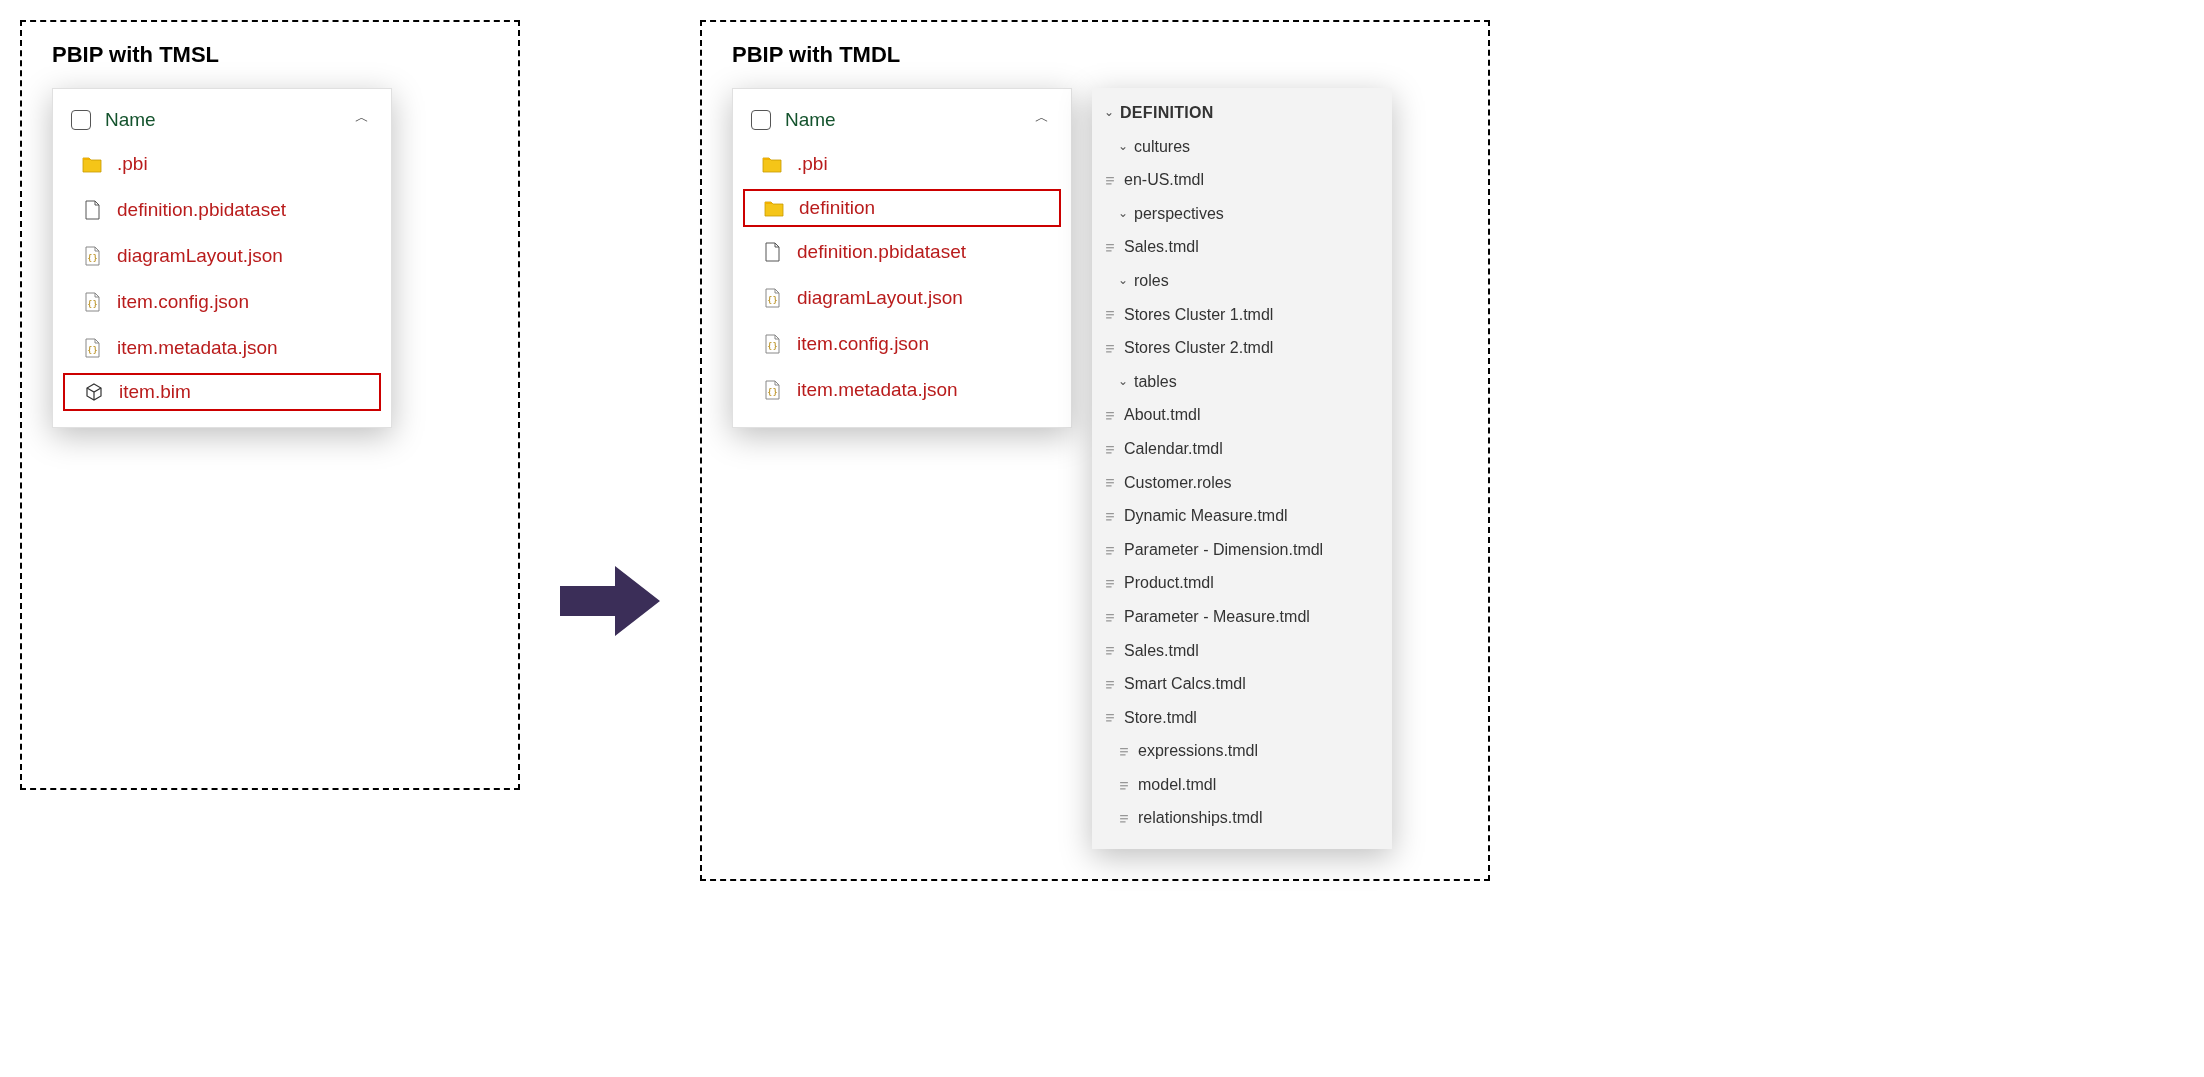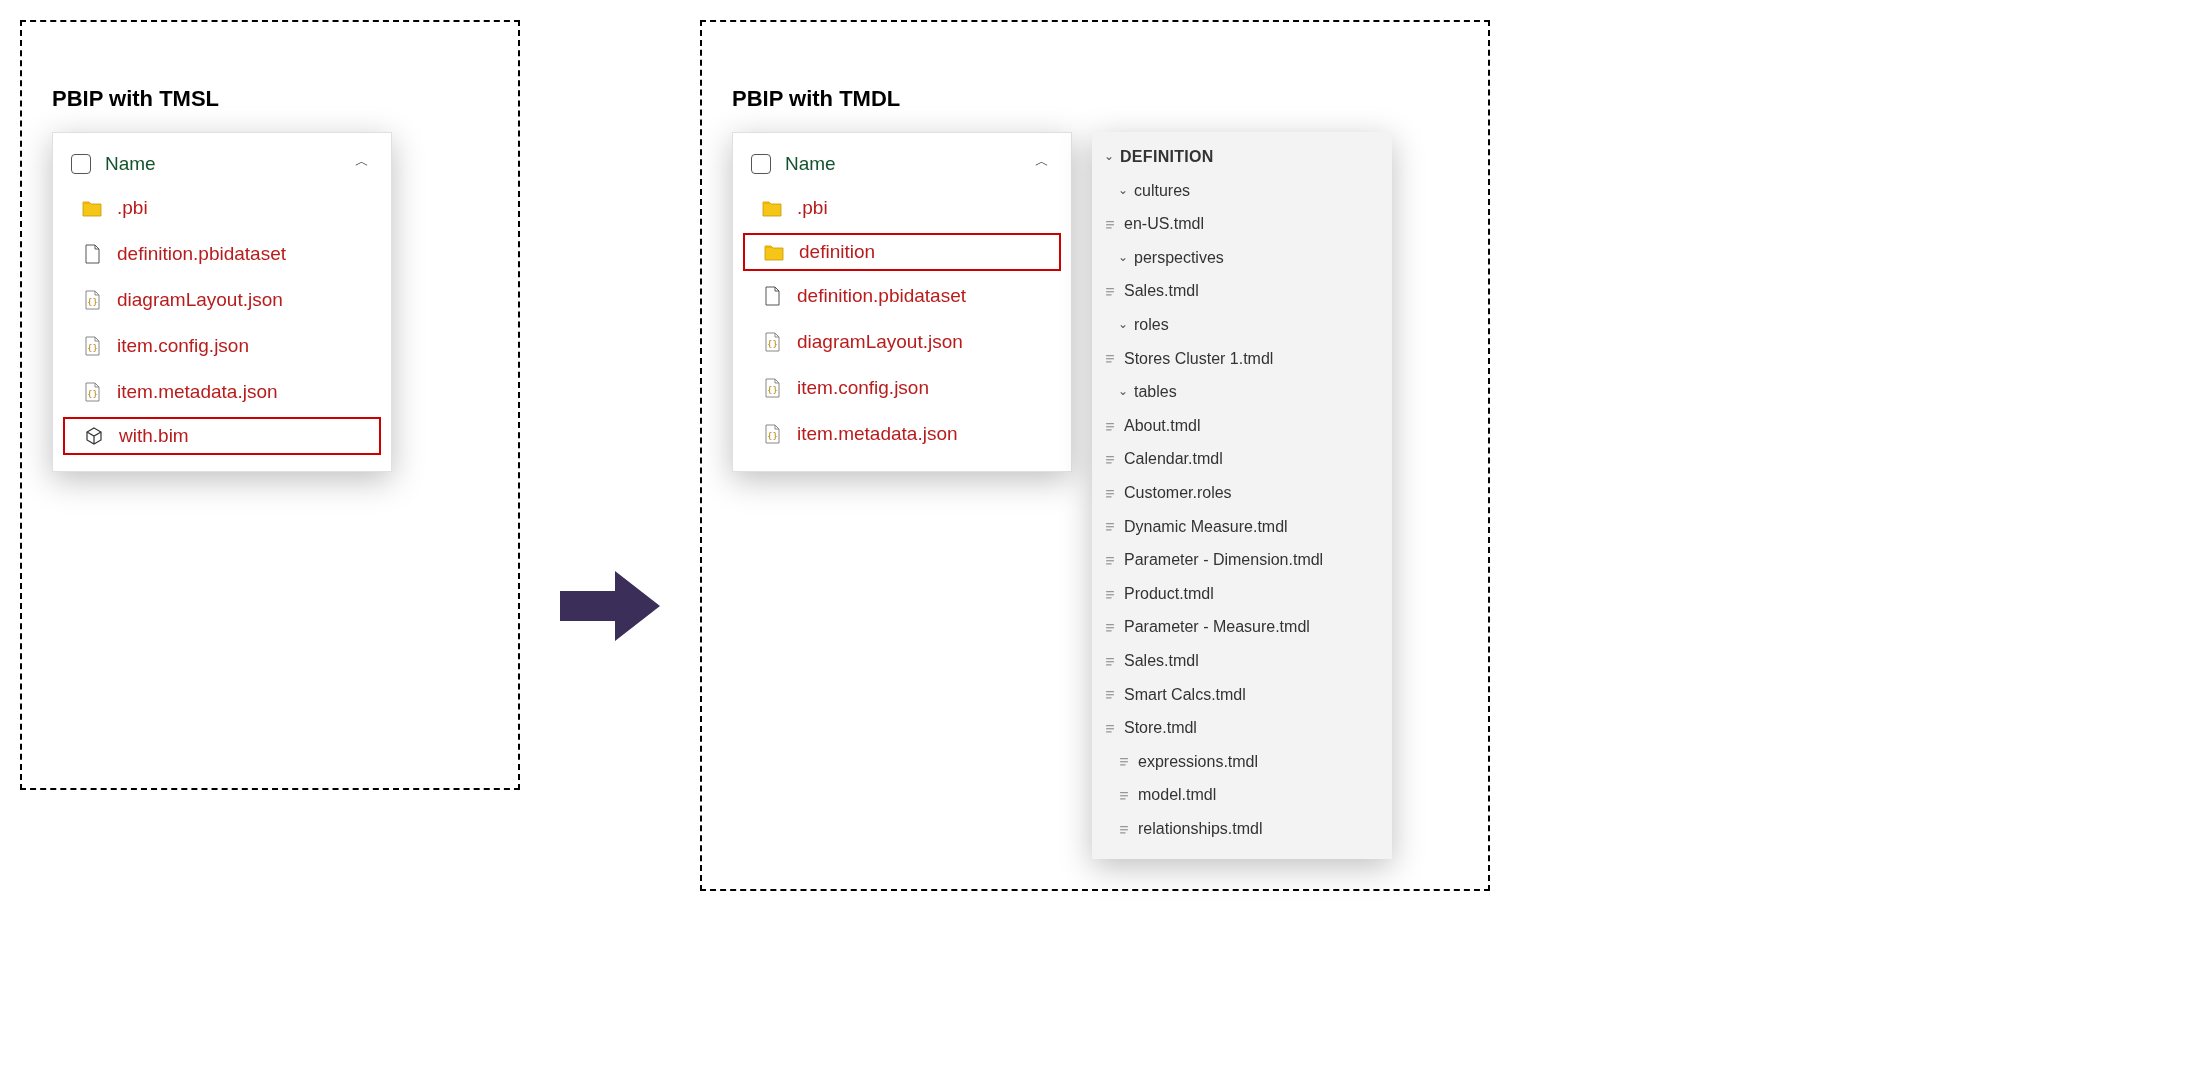--- a/index.html
+++ b/index.html
@@ -20,21 +20,20 @@
     padding: 20px 30px 30px 30px;
     min-height: 770px;
     position: relative;
   }
   .panel-left { width: 500px; }
   .panel-right { width: 790px; }
   .panel-title {
     font-weight: 700;
     font-size: 22px;
     margin-bottom: 20px;
-    margin-top: 44px;
   }
   .arrow-wrap {
     display: flex;
     align-items: center;
     justify-content: center;
     align-self: stretch;
     padding-top: 300px;
   }
   .arrow {
     width: 100px;
@@ -218,21 +217,21 @@
               </svg>
             </span>
             <span>item.metadata.json</span>
           </div>
           <div class="fp-row highlight-box">
             <span class="icon">
               <svg viewBox="0 0 22 22">
                 <use href="#ic-bim"></use>
               </svg>
             </span>
-            <span>with.bim</span>
+            <span>item.bim</span>
           </div>
         </div>
     </div>
   </div>
 
   <div class="arrow-wrap">
     <div class="arrow">
       <svg viewBox="0 0 100 70">
         <polygon points="0,20 55,20 55,0 100,35 55,70 55,50 0,50" fill="#3b2e58"></polygon>
       </svg>
@@ -335,20 +334,28 @@
               <span>roles</span>
             </div>
             <div class="tree-row indent-2">
               <span class="tree-file-glyph">
                 <svg viewBox="0 0 16 18" width="14" height="14">
                   <use href="#ic-lines"></use>
                 </svg>
               </span>
               <span>Stores Cluster 1.tmdl</span>
             </div>
+            <div class="tree-row indent-2">
+              <span class="tree-file-glyph">
+                <svg viewBox="0 0 16 18" width="14" height="14">
+                  <use href="#ic-lines"></use>
+                </svg>
+              </span>
+              <span>Stores Cluster 2.tmdl</span>
+            </div>
             <div class="tree-row indent-1">
               <span class="tree-caret">⌄</span>
               <span>tables</span>
             </div>
             <div class="tree-row indent-2">
               <span class="tree-file-glyph">
                 <svg viewBox="0 0 16 18" width="14" height="14">
                   <use href="#ic-lines"></use>
                 </svg>
               </span>

